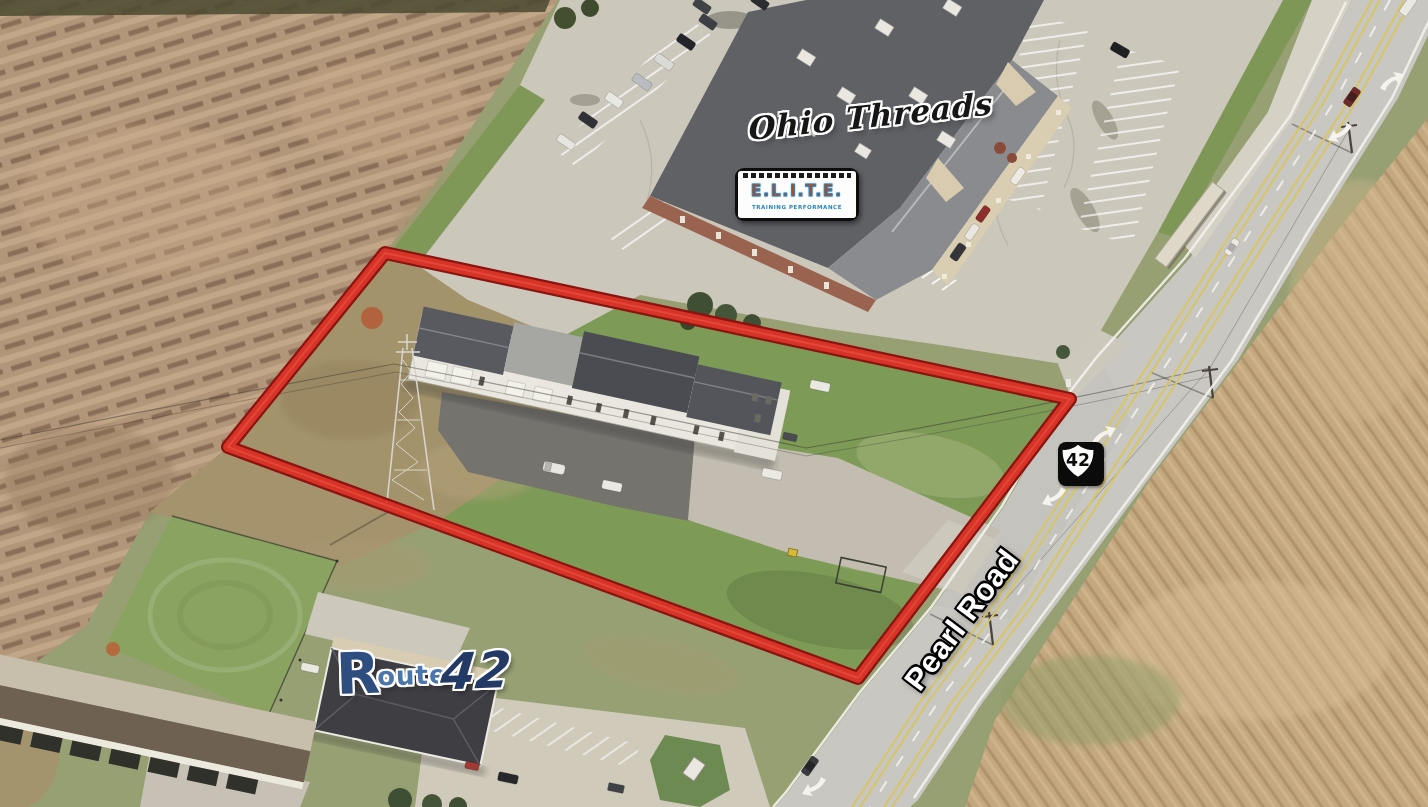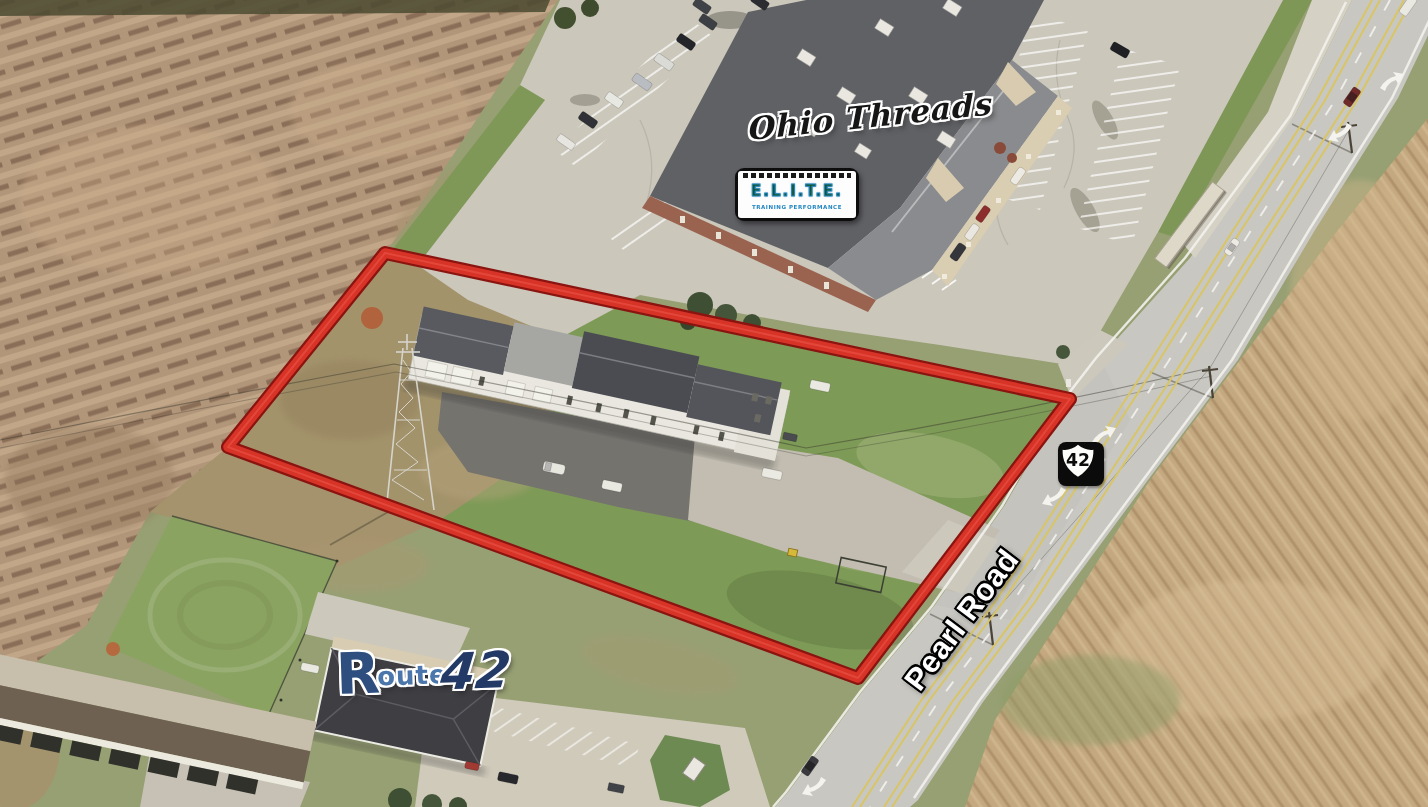--- a/index.html
+++ b/index.html
@@ -20,21 +20,21 @@
   
   .elite{left:735px;top:168px;width:124px;height:53px;background:#0d0d0d;
          border-radius:9px;padding:3px;box-sizing:border-box;
          box-shadow:2px 3px 5px rgba(0,0,0,.45);}
   .elite .panel{background:#fdfdfd;border-radius:3px;height:100%;box-sizing:border-box;
          display:flex;flex-direction:column;align-items:center;justify-content:space-between;
          padding:2px 3px;overflow:hidden;}
   .elite .ticks{height:5px;width:96%;
          background:repeating-linear-gradient(90deg,#1a1a1a 0 5px,#fdfdfd 5px 8px);}
   .elite .title{font-family:"DejaVu Sans",sans-serif;font-weight:800;font-size:15px;
-         letter-spacing:2px;color:#14532d;-webkit-text-stroke:1.1px #2387c2;
+         letter-spacing:2px;color:#c2410c;-webkit-text-stroke:1.1px #2387c2;
          text-shadow:0 0 2px #0a5a8c;line-height:1;}
   .elite .subtitle{font-family:"DejaVu Sans",sans-serif;font-weight:700;font-size:6px;
          letter-spacing:.6px;color:#2387c2;line-height:1;transform:scale(.92);}
 
   
   .shield{left:1058px;top:442px;width:46px;height:44px;background:#0b0b0b;
           border-radius:8px;display:flex;align-items:center;justify-content:center;
           box-shadow:1px 2px 3px rgba(0,0,0,.4);}
 
   

